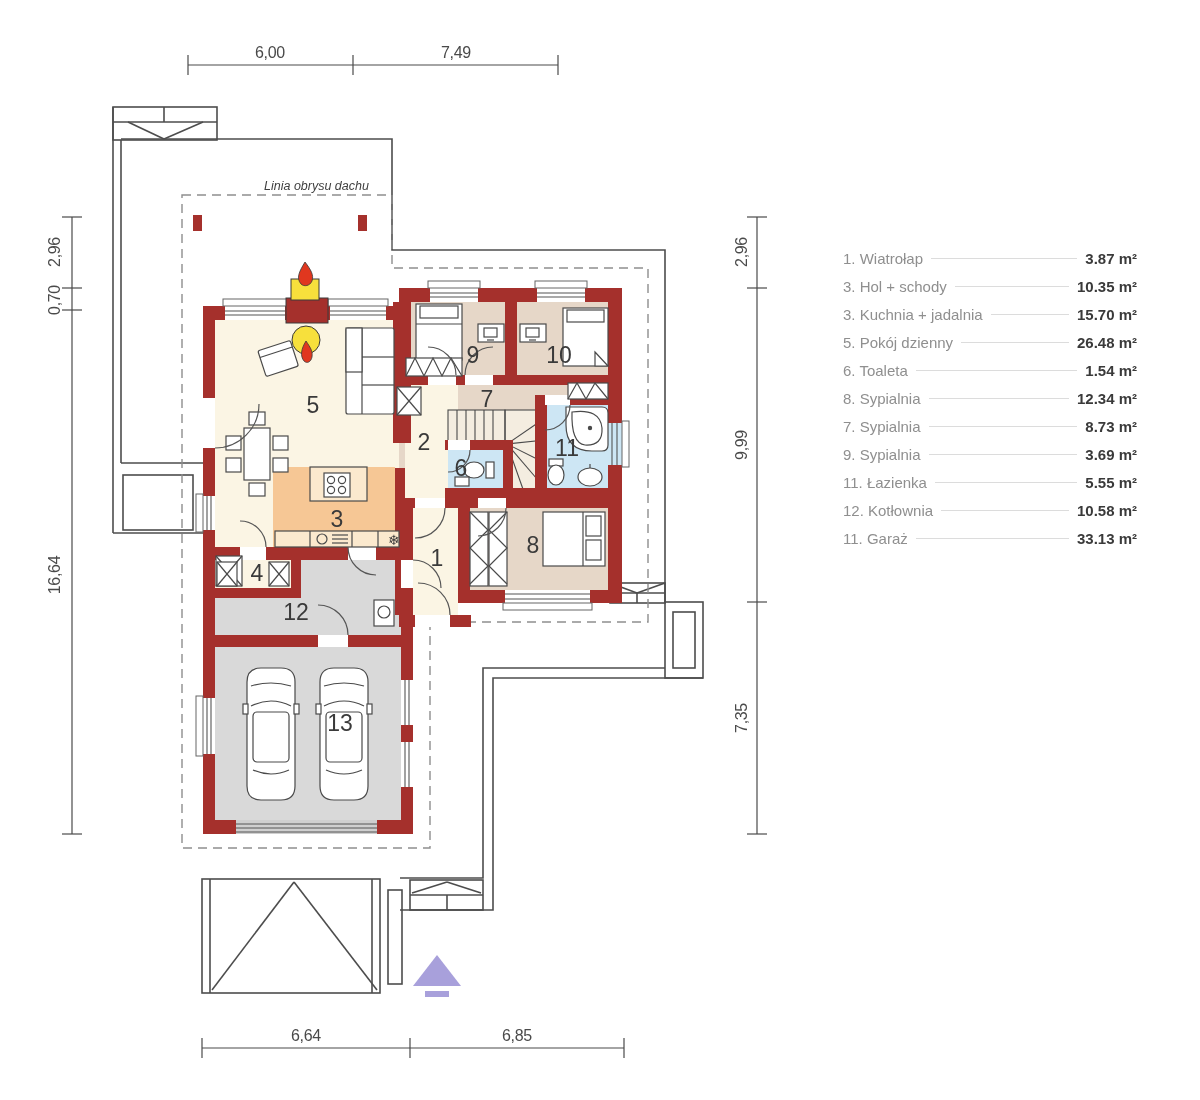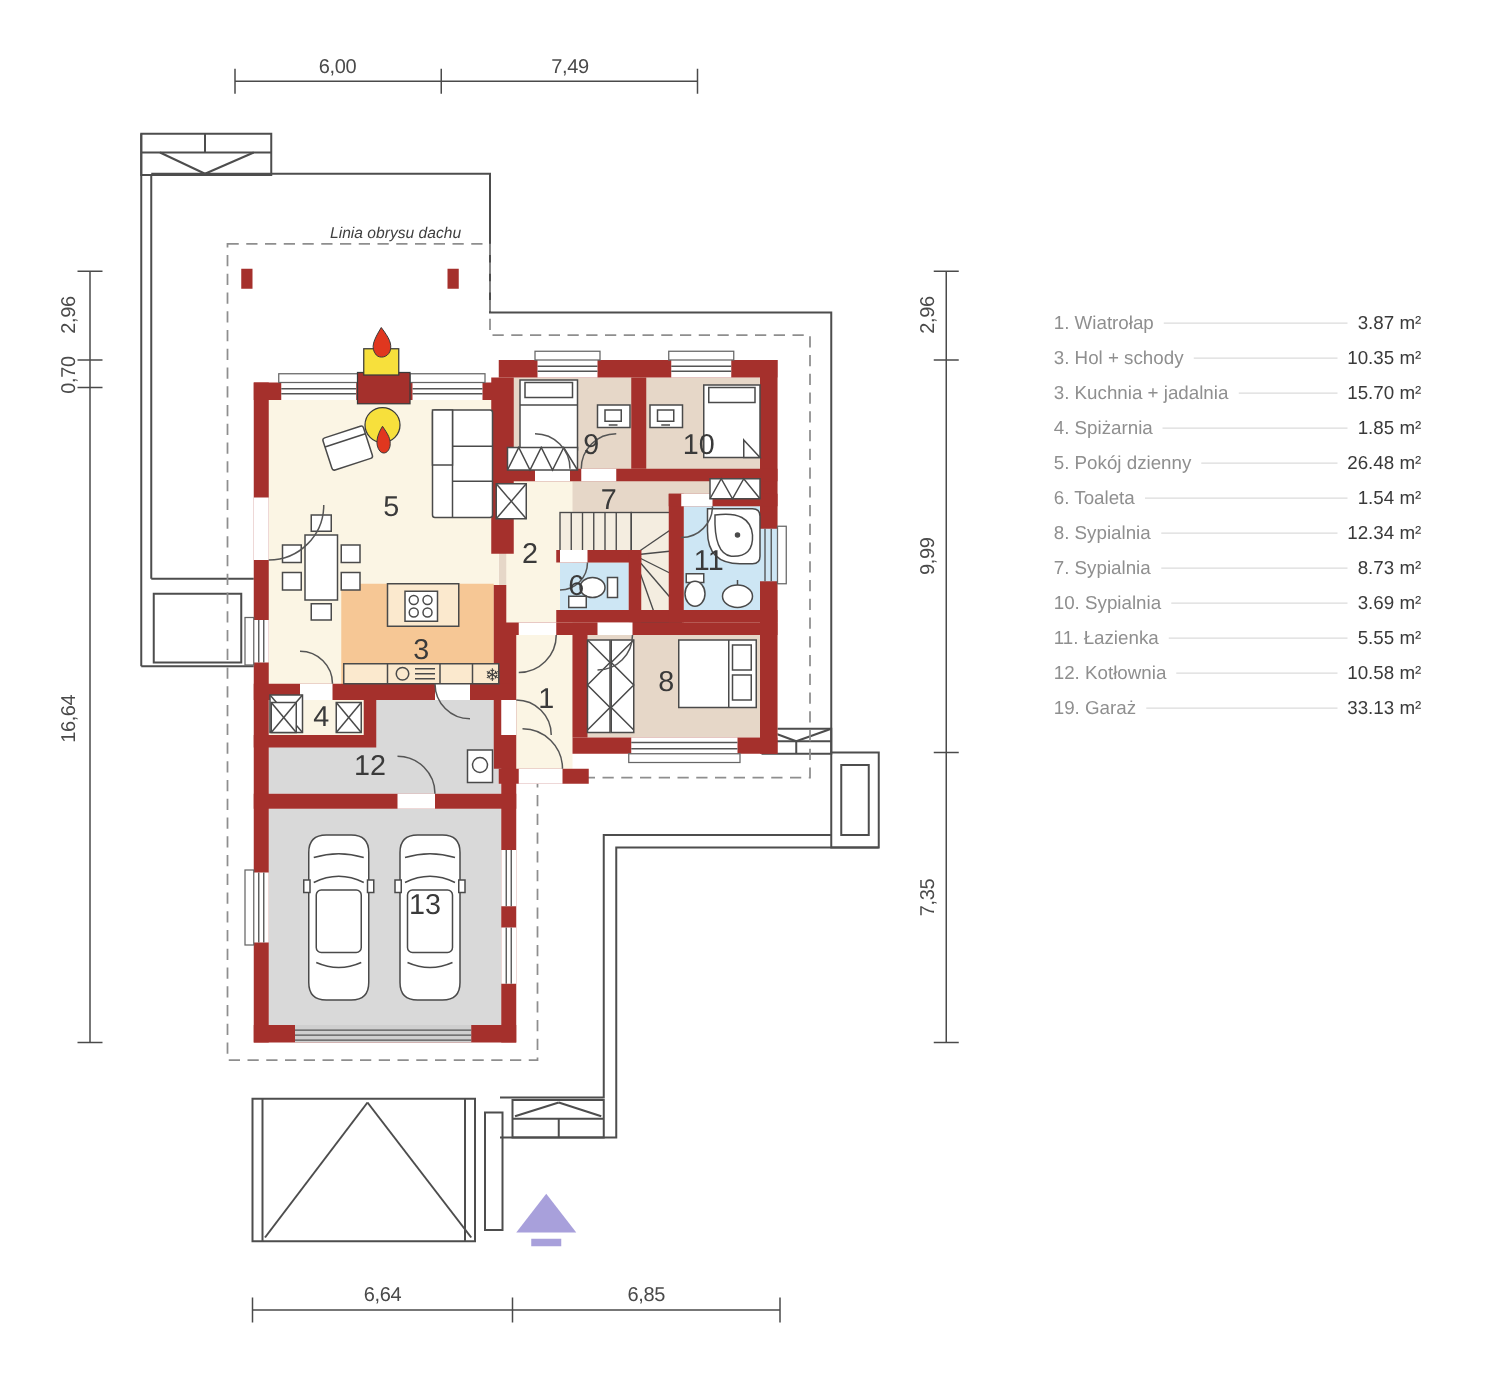--- a/index.html
+++ b/index.html
@@ -12,21 +12,21 @@
   .roomnum{font-size:23px;fill:#3a3a3a;}
   .rooflabel{font-size:12.5px;font-style:italic;fill:#3f3f3f;}
   
   .legend{
     position:absolute;left:843px;top:244px;width:294px;
     display:flex;flex-direction:column;
   }
   .lrow{display:flex;align-items:center;height:28px;font-size:15px;white-space:nowrap;}
   .ll{color:#8f8f8f;}
   .lline{flex:1;border-top:1px solid #dcdcdc;margin:0 8px;height:0;}
-  .lv{color:#3a3a3a;font-weight:normal;}
+  .lv{color:#3a3a3a;font-weight:bold;}
 </style>
 </head>
 <body>
 
 <svg id="plan-svg" width="1200" height="1100" viewBox="0 0 1200 1100">
 
   <g stroke="#4d4d4d" stroke-width="1.6" fill="none">
 
     <rect x="113" y="107" width="104" height="33"></rect>
     <line x1="113" y1="122" x2="217" y2="122"></line>
@@ -443,57 +443,52 @@
       <span class="ll">3. Hol + schody</span>
       <span class="lline"></span>
       <span class="lv">10.35 m²</span>
     </div>
   <div class="lrow">
       <span class="ll">3. Kuchnia + jadalnia</span>
       <span class="lline"></span>
       <span class="lv">15.70 m²</span>
     </div>
   <div class="lrow">
-      <span class="ll">4. Spiżarnia</span>
-      <span class="lline"></span>
-      <span class="lv">1.85 m²</span>
-    </div>
-  <div class="lrow">
       <span class="ll">5. Pokój dzienny</span>
       <span class="lline"></span>
       <span class="lv">26.48 m²</span>
     </div>
   <div class="lrow">
       <span class="ll">6. Toaleta</span>
       <span class="lline"></span>
       <span class="lv">1.54 m²</span>
     </div>
   <div class="lrow">
       <span class="ll">8. Sypialnia</span>
       <span class="lline"></span>
       <span class="lv">12.34 m²</span>
     </div>
   <div class="lrow">
       <span class="ll">7. Sypialnia</span>
       <span class="lline"></span>
       <span class="lv">8.73 m²</span>
     </div>
   <div class="lrow">
-      <span class="ll">10. Sypialnia</span>
+      <span class="ll">9. Sypialnia</span>
       <span class="lline"></span>
       <span class="lv">3.69 m²</span>
     </div>
   <div class="lrow">
       <span class="ll">11. Łazienka</span>
       <span class="lline"></span>
       <span class="lv">5.55 m²</span>
     </div>
   <div class="lrow">
       <span class="ll">12. Kotłownia</span>
       <span class="lline"></span>
       <span class="lv">10.58 m²</span>
     </div>
   <div class="lrow">
-      <span class="ll">19. Garaż</span>
+      <span class="ll">11. Garaż</span>
       <span class="lline"></span>
       <span class="lv">33.13 m²</span>
     </div>
 </div>
 
 </body></html>

